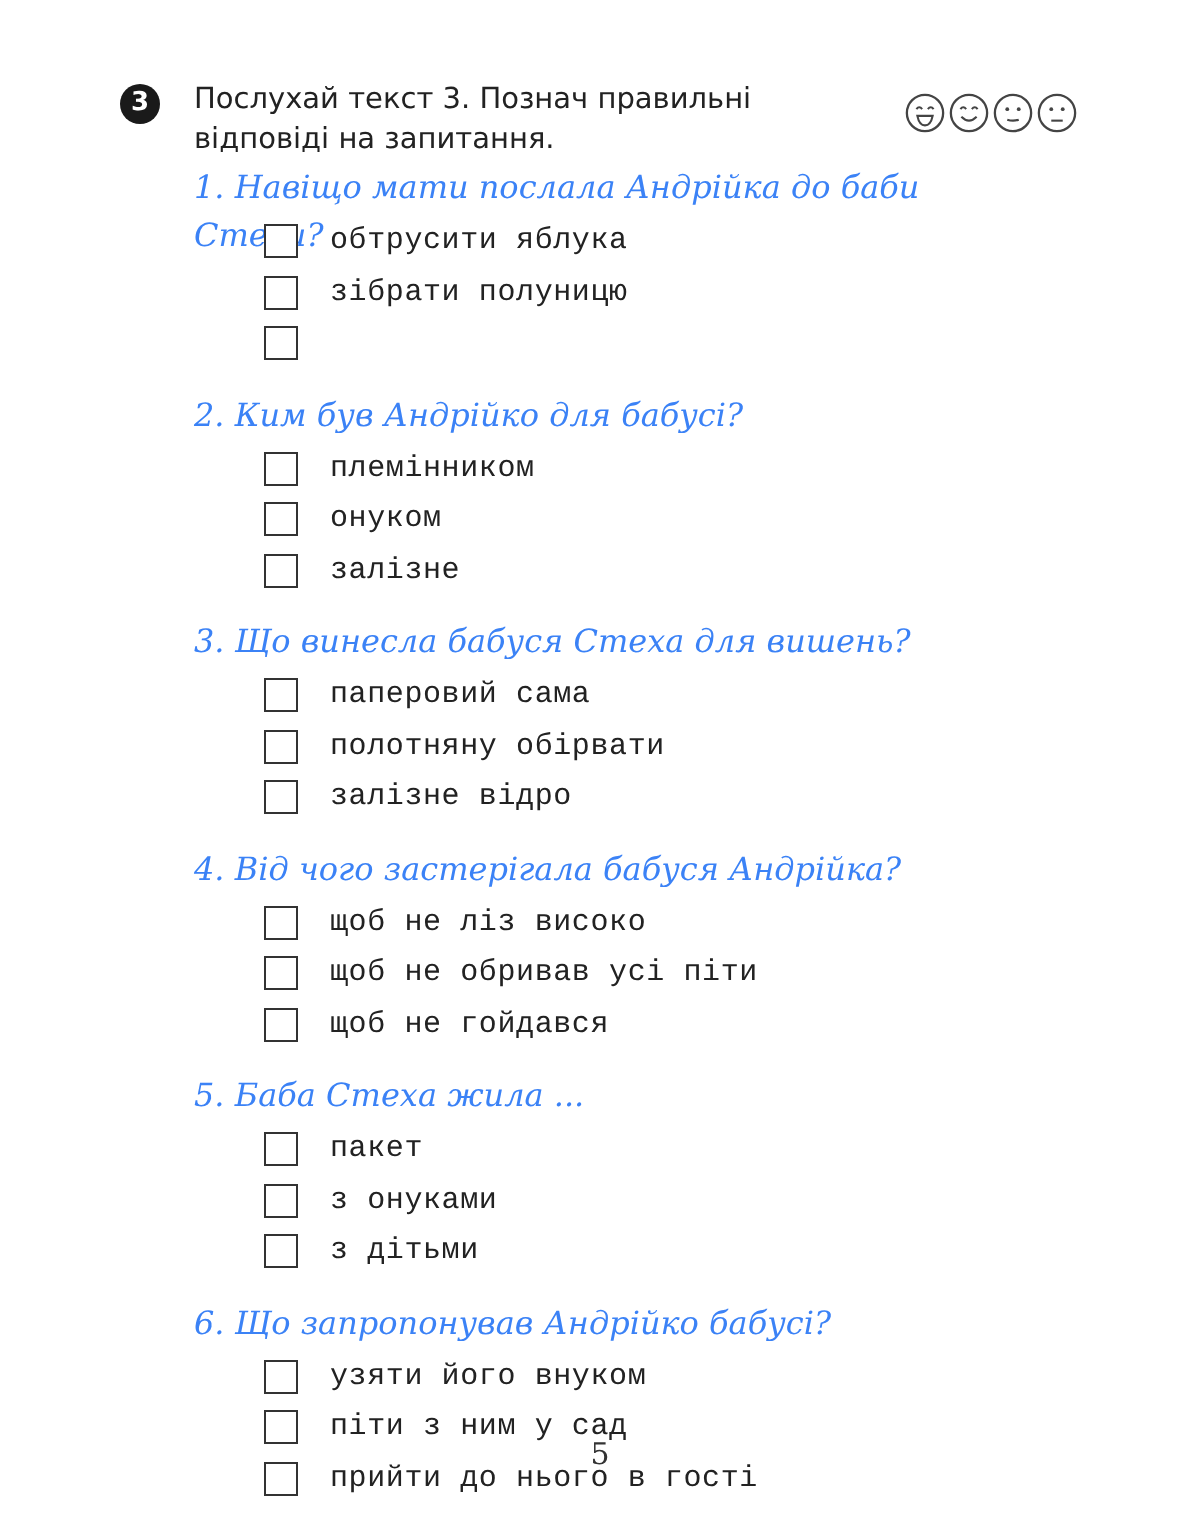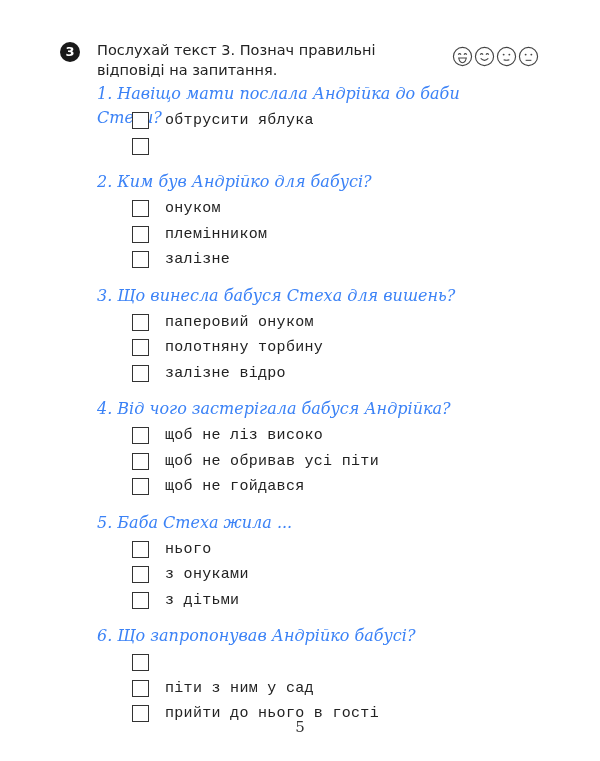--- a/index.html
+++ b/index.html
@@ -52,46 +52,50 @@
 
 <div class="questions">
   <div class="q">
     <div class="q-title">1. Навіщо мати послала Андрійка до баби Стехи?</div>
     <div class="opt">
         <span class="cb"></span>
         <span class="opt-label">обтрусити яблука</span>
       </div>
     <div class="opt">
         <span class="cb"></span>
+        <span class="opt-label">зібрати полуницю</span>
+      </div>
+    <div class="opt">
+        <span class="cb"></span>
       </div>
   </div>
   <div class="q">
     <div class="q-title">2. Ким був Андрійко для бабусі?</div>
     <div class="opt">
         <span class="cb"></span>
-        <span class="opt-label">онуком</span>
+        <span class="opt-label">племінником</span>
       </div>
     <div class="opt">
         <span class="cb"></span>
-        <span class="opt-label">племінником</span>
+        <span class="opt-label">онуком</span>
       </div>
     <div class="opt">
         <span class="cb"></span>
         <span class="opt-label">залізне</span>
       </div>
   </div>
   <div class="q">
     <div class="q-title">3. Що винесла бабуся Стеха для вишень?</div>
     <div class="opt">
         <span class="cb"></span>
-        <span class="opt-label">паперовий онуком</span>
+        <span class="opt-label">паперовий сама</span>
       </div>
     <div class="opt">
         <span class="cb"></span>
-        <span class="opt-label">полотняну торбину</span>
+        <span class="opt-label">полотняну обірвати</span>
       </div>
     <div class="opt">
         <span class="cb"></span>
         <span class="opt-label">залізне відро</span>
       </div>
   </div>
   <div class="q">
     <div class="q-title">4. Від чого застерігала бабуся Андрійка?</div>
     <div class="opt">
         <span class="cb"></span>
@@ -103,35 +107,36 @@
       </div>
     <div class="opt">
         <span class="cb"></span>
         <span class="opt-label">щоб не гойдався</span>
       </div>
   </div>
   <div class="q">
     <div class="q-title">5. Баба Стеха жила ...</div>
     <div class="opt">
         <span class="cb"></span>
-        <span class="opt-label">нього</span>
+        <span class="opt-label">пакет</span>
       </div>
     <div class="opt">
         <span class="cb"></span>
         <span class="opt-label">з онуками</span>
       </div>
     <div class="opt">
         <span class="cb"></span>
         <span class="opt-label">з дітьми</span>
       </div>
   </div>
   <div class="q">
     <div class="q-title">6. Що запропонував Андрійко бабусі?</div>
     <div class="opt">
         <span class="cb"></span>
+        <span class="opt-label">узяти його внуком</span>
       </div>
     <div class="opt">
         <span class="cb"></span>
         <span class="opt-label">піти з ним у сад</span>
       </div>
     <div class="opt">
         <span class="cb"></span>
         <span class="opt-label">прийти до нього в гості</span>
       </div>
   </div>

